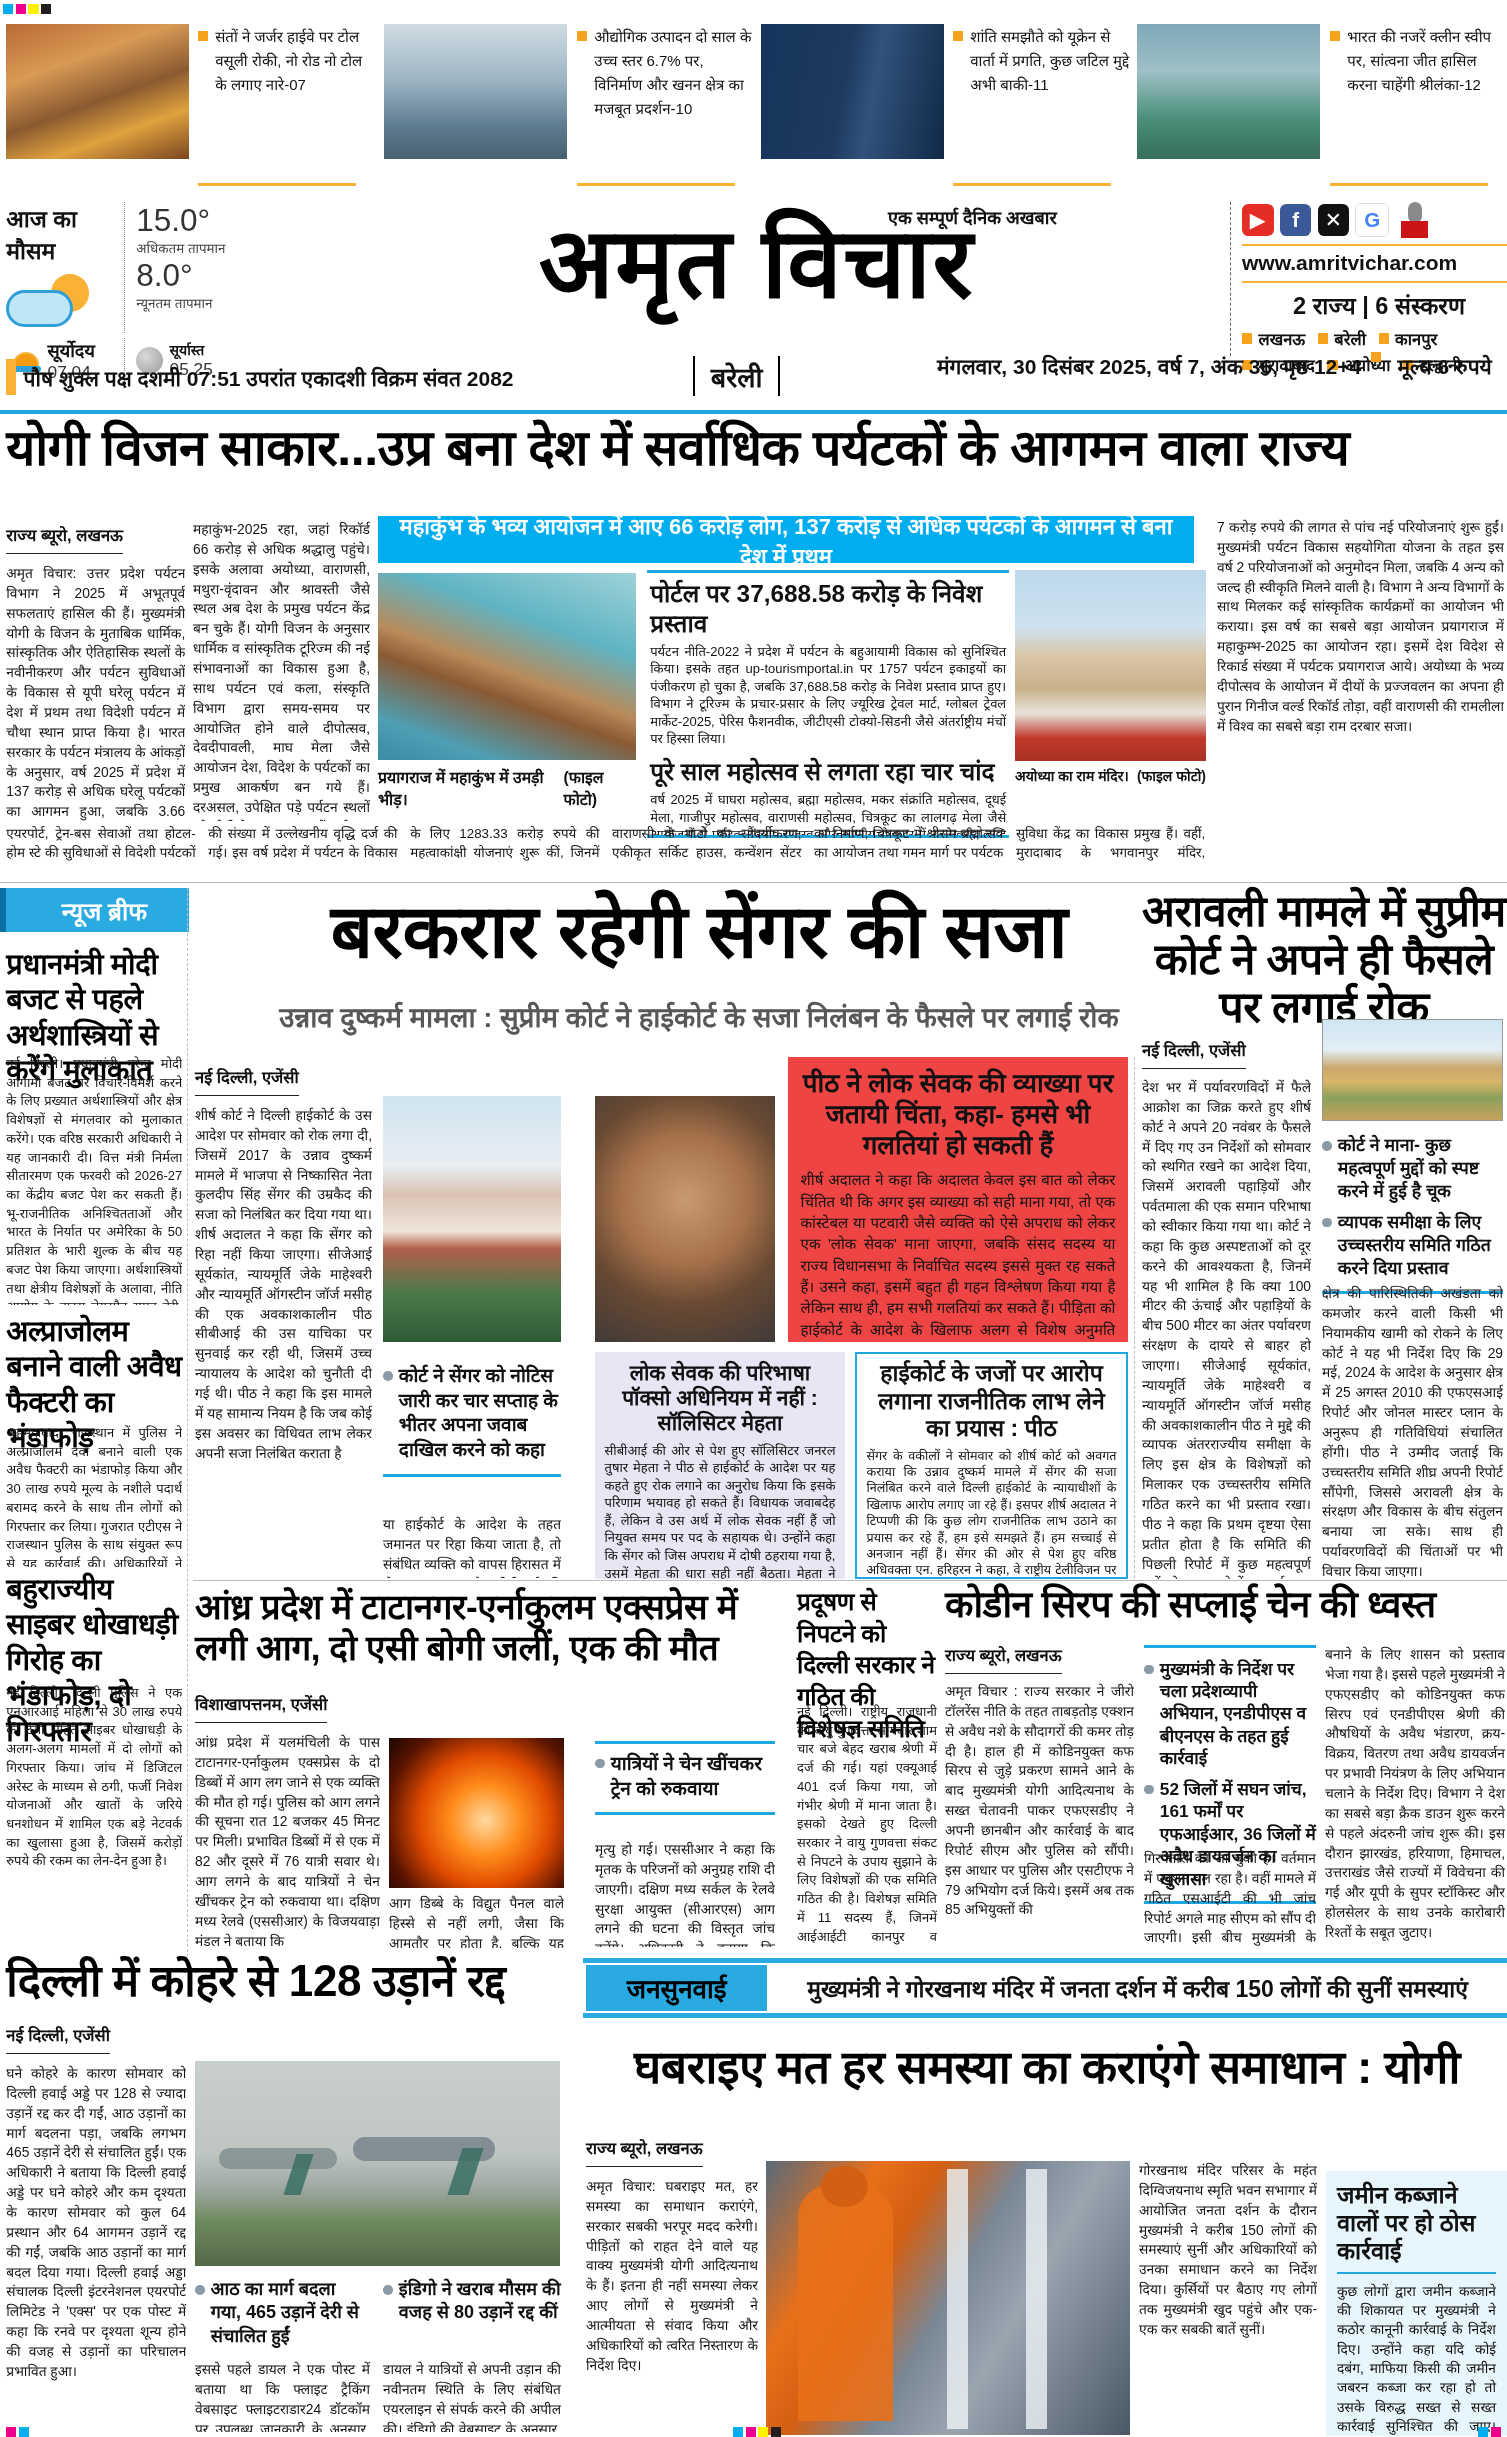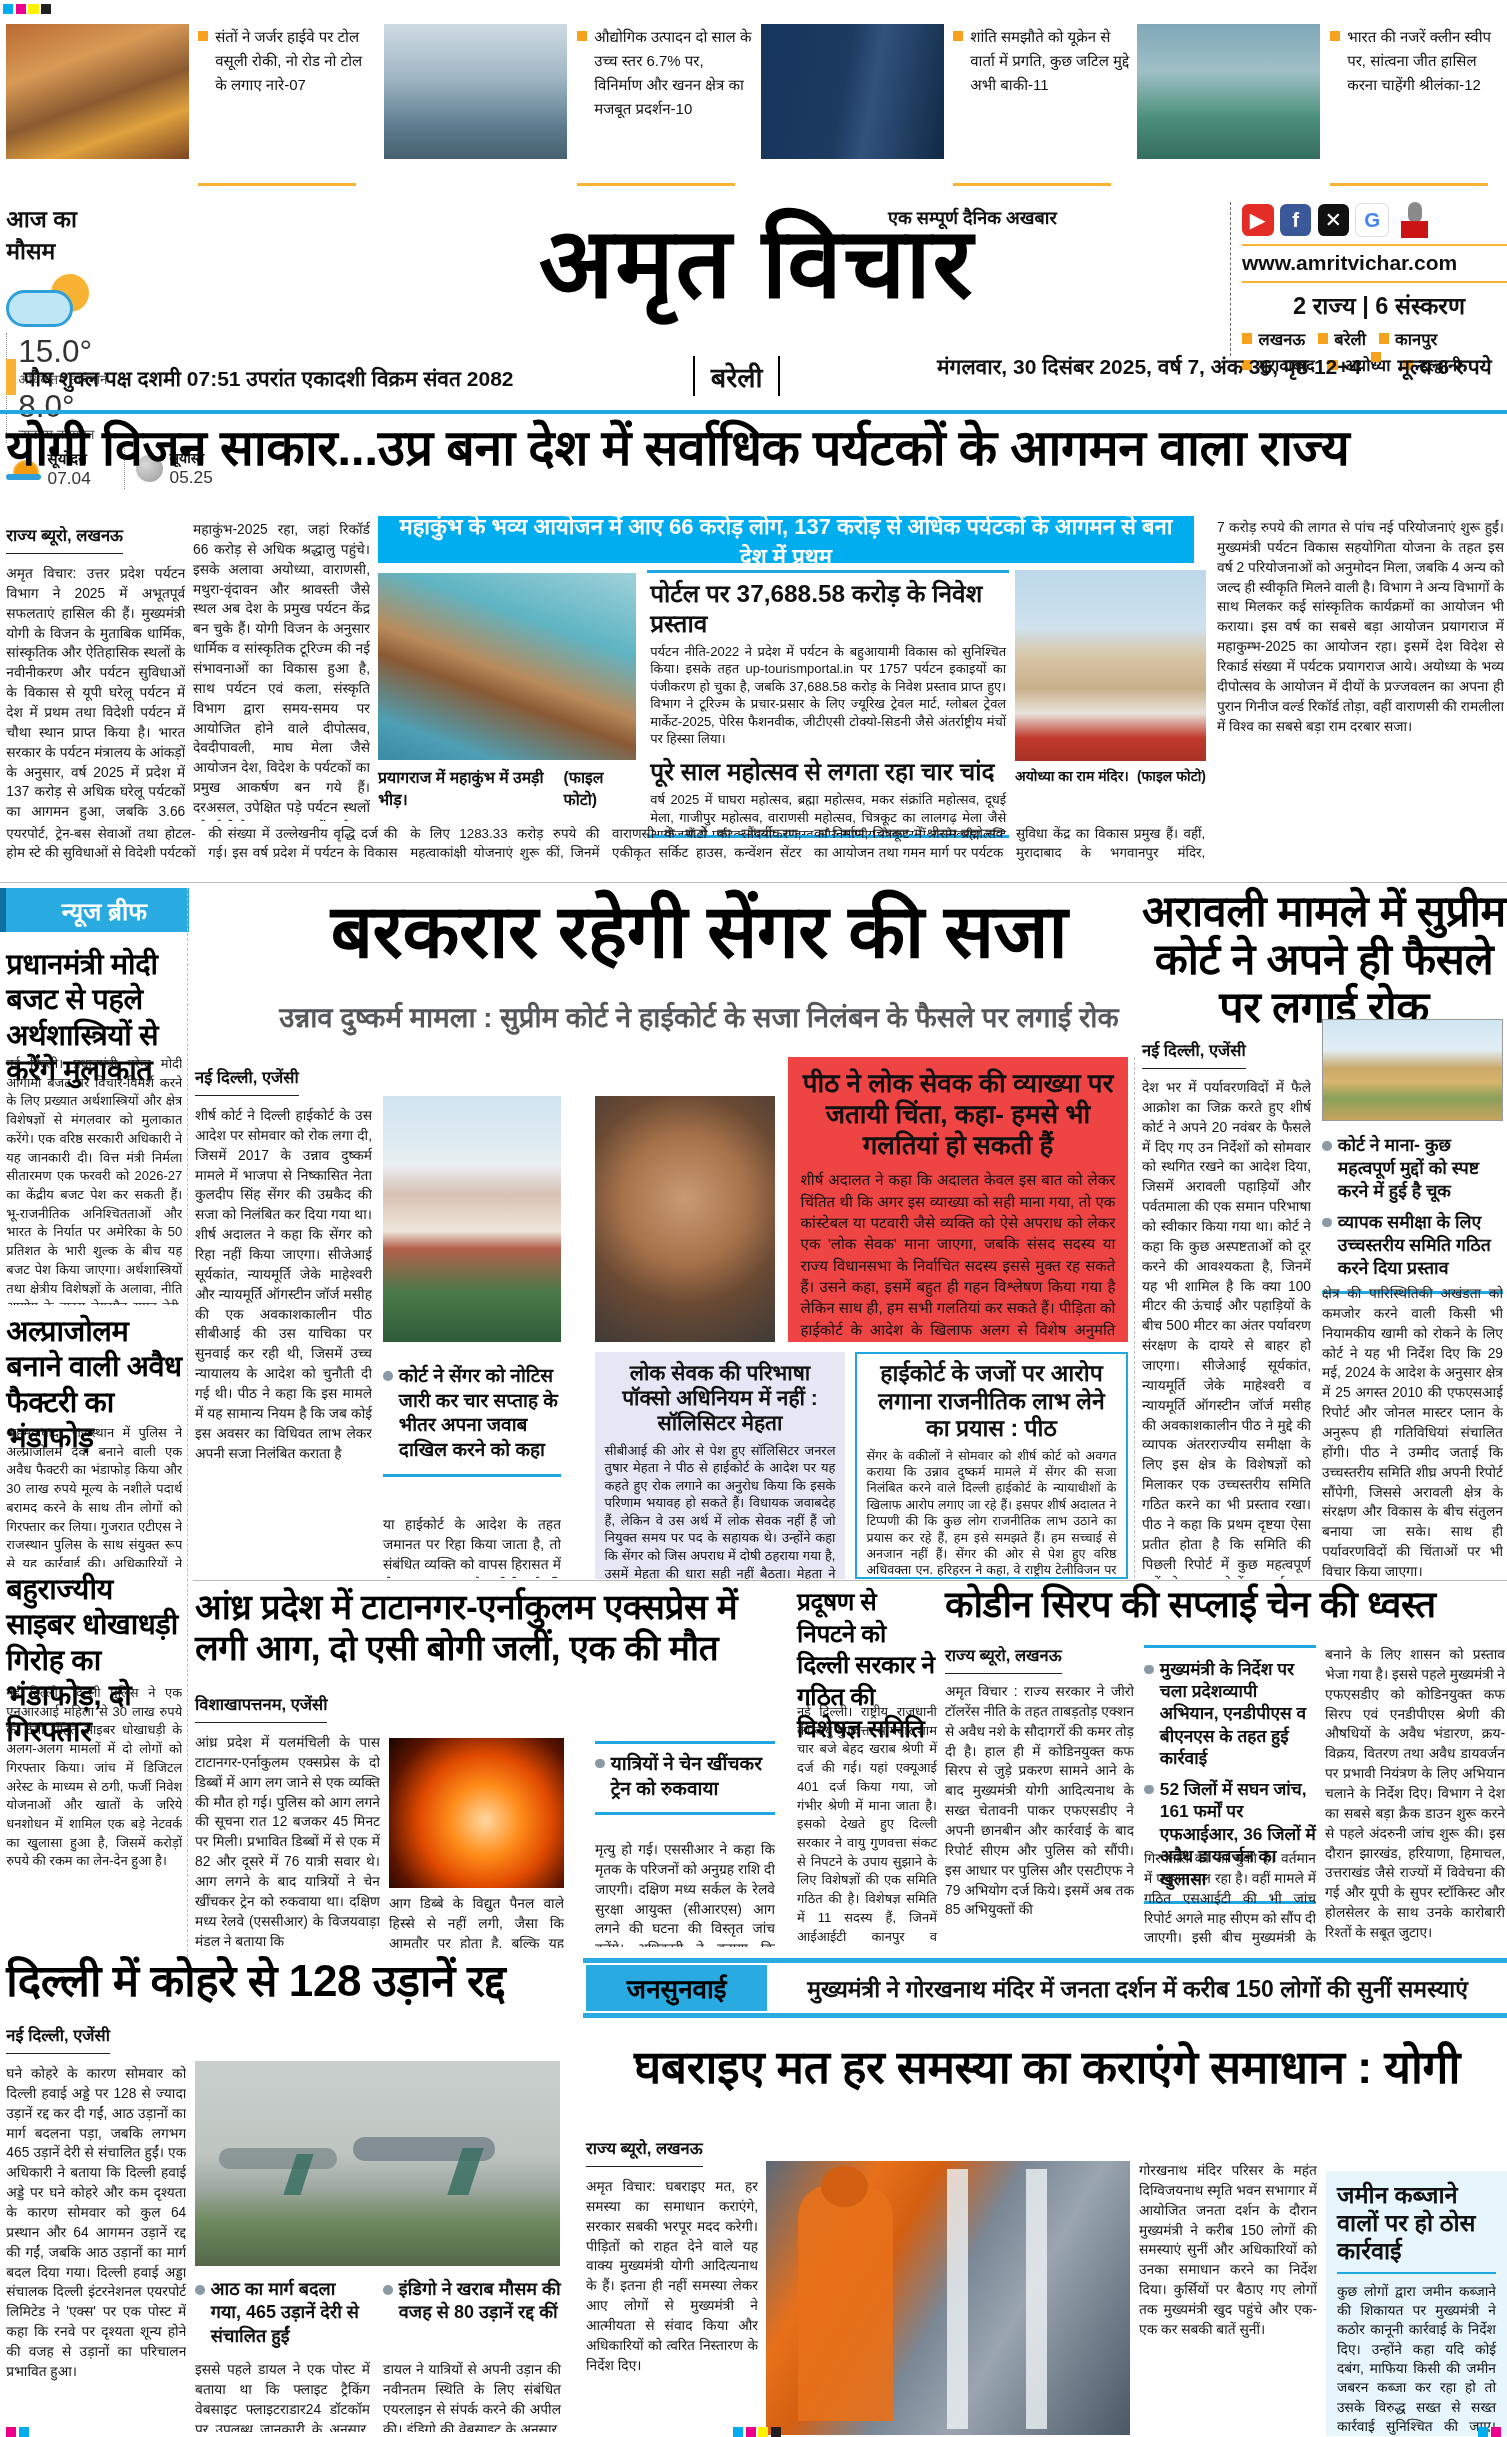--- a/index.html
+++ b/index.html
@@ -78,42 +78,42 @@
   <div class="abs" style="left:1137px;top:23.6px;width:183px;height:135px;">
       <div class="img g-cricket" style="width:100%;height:100%"></div>
     </div>
   <div class="abs tsi-text" style="left:1330px;top:25px;width:175px;height:140px;">
       <span class="sq"></span>
       <span>भारत की नजरें क्लीन स्वीप पर, सांत्वना जीत हासिल करना चाहेंगी श्रीलंका-12</span>
     </div>
   <div class="abs yline" style="left:1330px;top:183px;width:158px;"></div>
 
   <div class="abs" style="left:6.3px;top:202px;width:244px;height:151px;">
-    <div style="display:flex;flex-direction:column;">
+    <div style="display:flex;">
       <div style="width:118px;">
         <div style="font-weight:bold;font-size:23px;">आज का मौसम</div>
         <div style="position:relative;width:87px;height:61px;margin-top:6.3px;">
           <div style="position:absolute;right:4.7px;top:1.6px;width:38px;height:38px;border-radius:50%;background:#f9b233;"></div>
           <div style="position:absolute;left:0;top:17.3px;width:61px;height:31.5px;border-radius:19px;background:#bfe6f5;border:3.2px solid #2e9fd8;"></div>
         </div>
       </div>
       <div style="border-left:1.6px dotted #888;padding-left:11px;">
         <div style="font-size:31.5px;color:#333;">15.0°</div>
         <div style="font-size:13.4px;color:#444;">अधिकतम तापमान</div>
         <div style="font-size:31.5px;color:#333;">8.0°</div>
         <div style="font-size:13.4px;color:#444;">न्यूनतम तापमान</div>
       </div>
     </div>
     <div style="display:flex;margin-top:4.7px;">
       <div style="width:118px;display:flex;align-items:center;gap:6.3px;">
         <div style="position:relative;width:35px;height:23.6px;overflow:hidden;">
           <div style="position:absolute;left:6.3px;top:3.2px;width:22px;height:22px;border-radius:50%;background:#f39c12;border:2.4px solid #f9b233;"></div>
           <div style="position:absolute;left:0;bottom:0;width:35px;height:6.3px;background:#2e9fd8;border-radius:3.2px;"></div>
         </div>
-        <div><span style="font-weight:bold;font-size:15px;">सूर्योदय</span><br><span style="font-size:17.3px;color:#333;">07.04</span></div>
+        <div><span style="font-weight:bold;font-size:18px;">सूर्योदय</span><br><span style="font-size:17.3px;color:#333;">07.04</span></div>
       </div>
       <div style="border-left:1.6px dotted #888;padding-left:11px;display:flex;align-items:center;gap:6.3px;">
         <div style="width:27px;height:27px;border-radius:50%;background:radial-gradient(circle at 35% 35%,#d9d9d9,#9a9a9a);"></div>
         <div><span style="font-weight:bold;font-size:14px;">सूर्यास्त</span><br><span style="font-size:17.3px;color:#333;">05.25</span></div>
       </div>
     </div>
   </div>
 
   <div class="abs" style="left:888px;top:205px;width:268px;font-weight:bold;font-size:18px;">एक सम्पूर्ण दैनिक अखबार</div>
   <div class="abs hd" style="left:347px;top:211px;width:819px;font-size:98px;text-align:center;letter-spacing:1.6px;">अमृत विचार</div>

